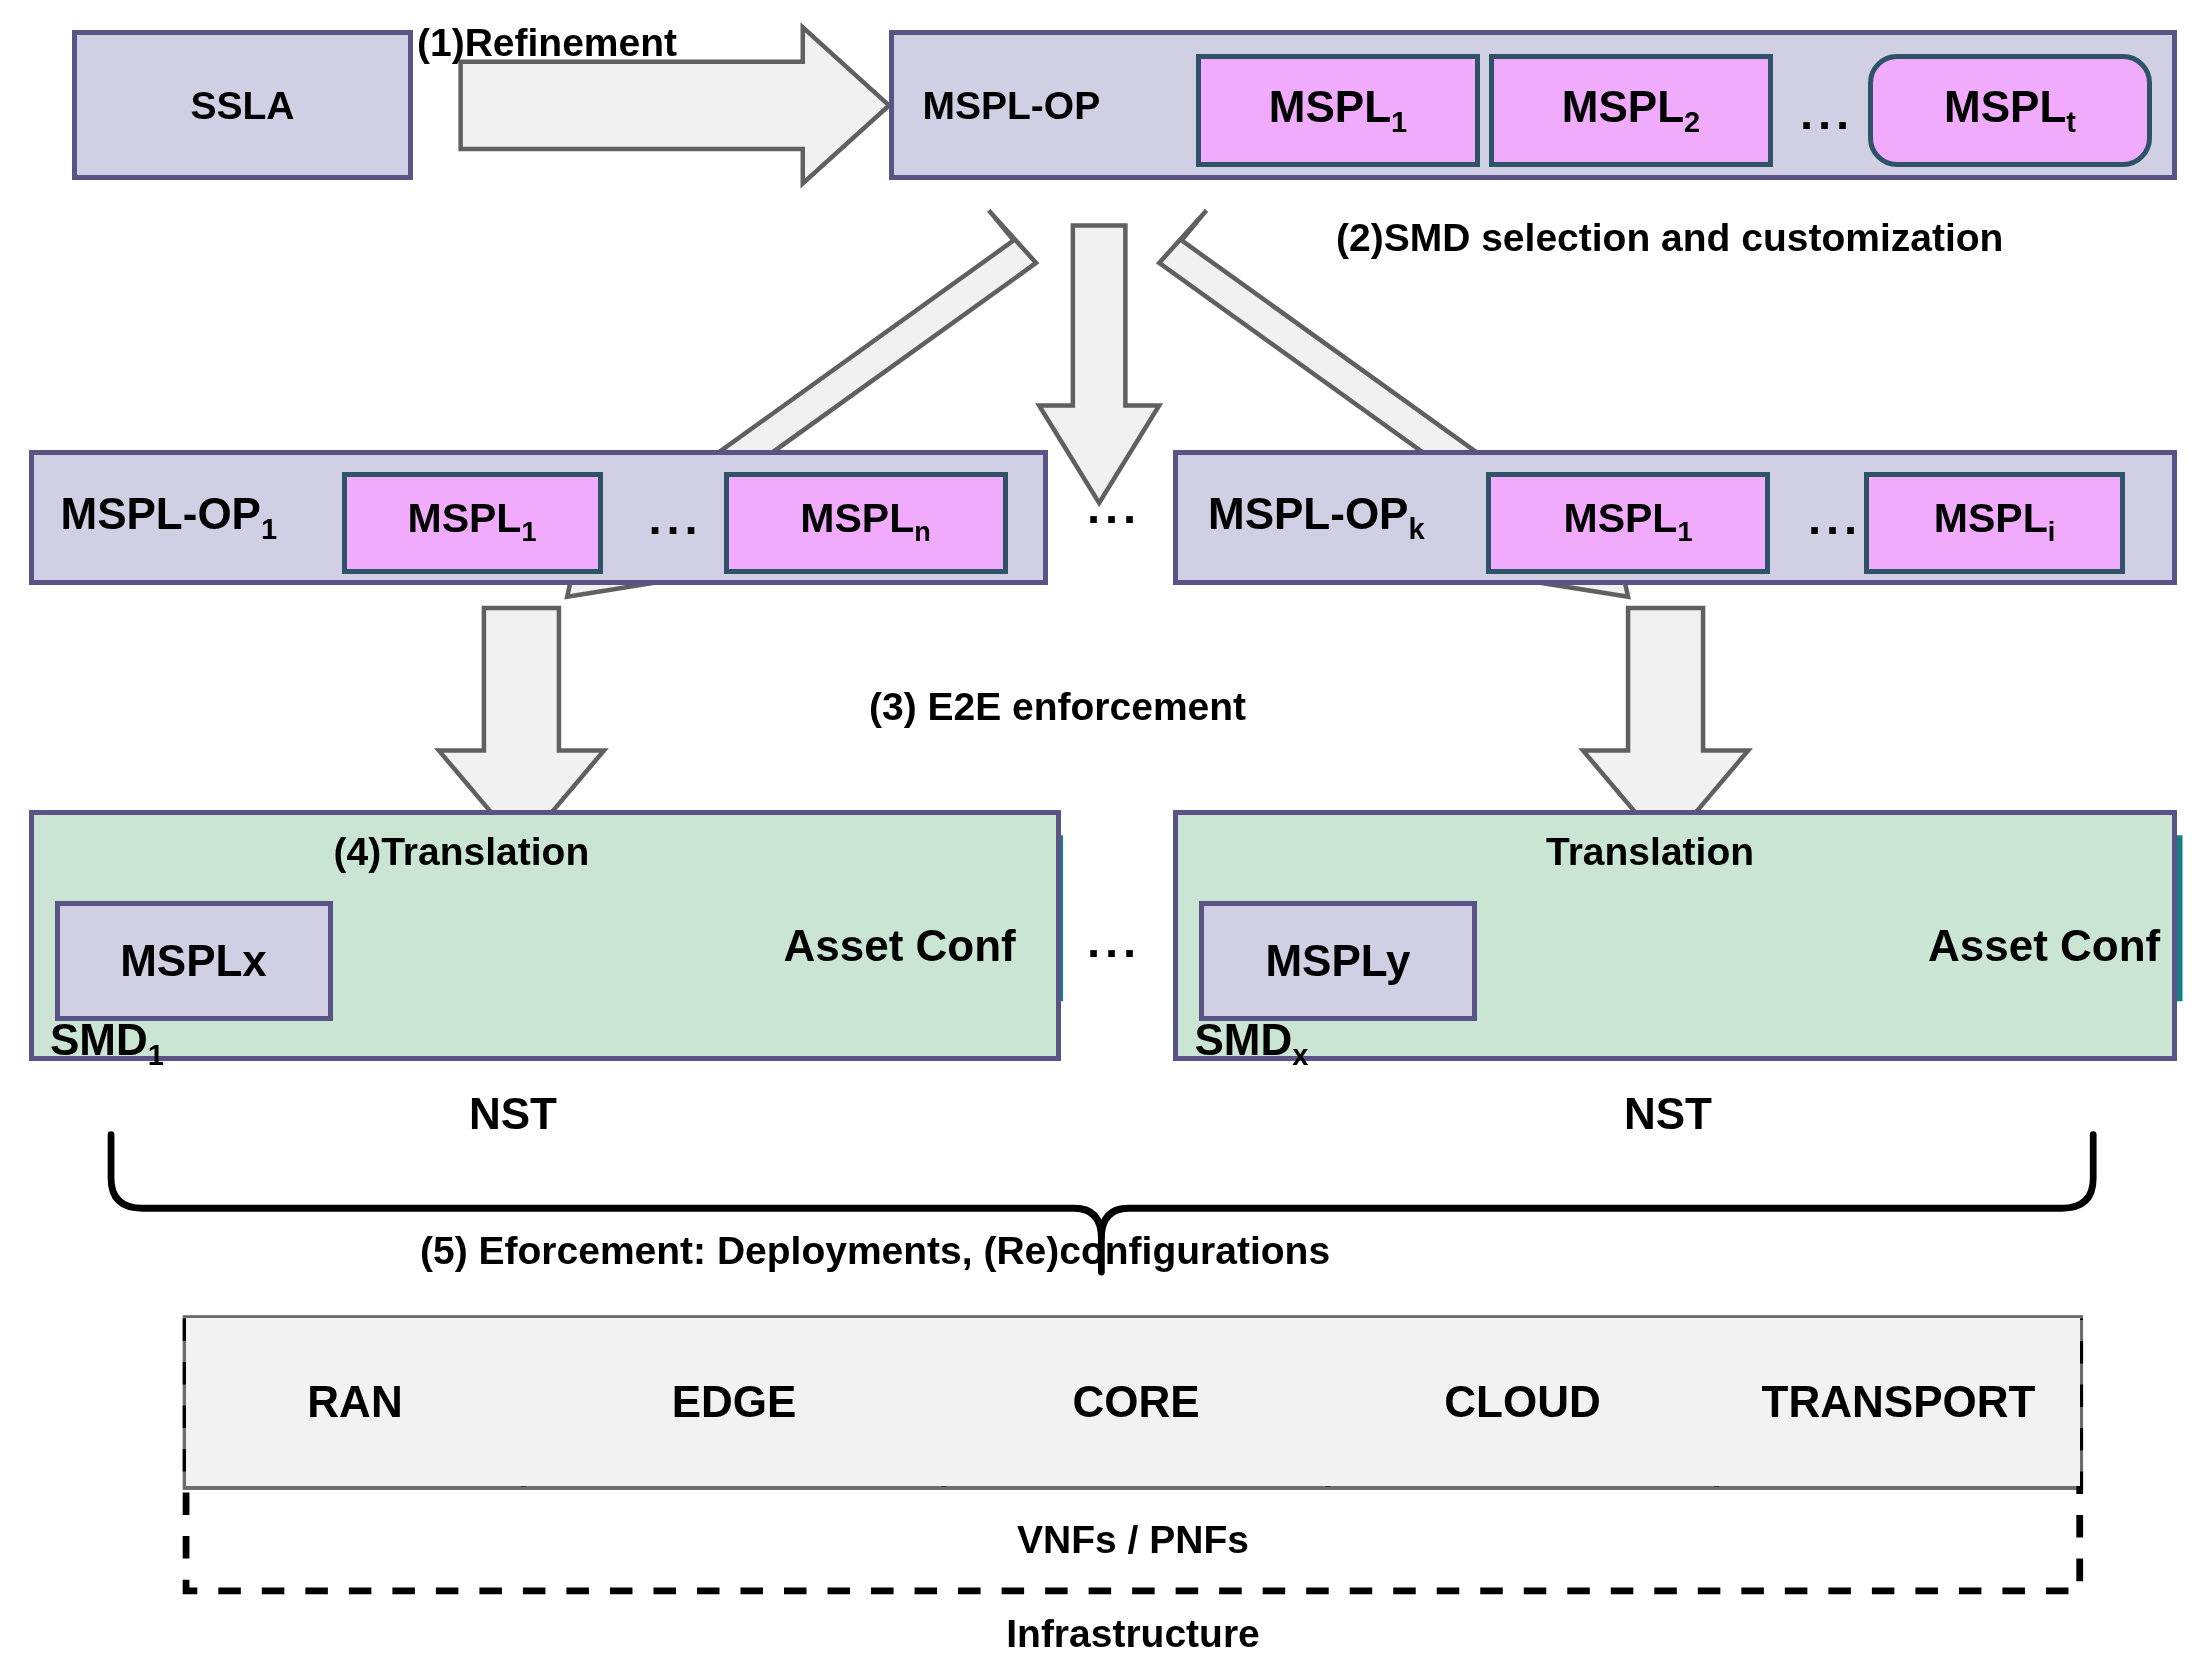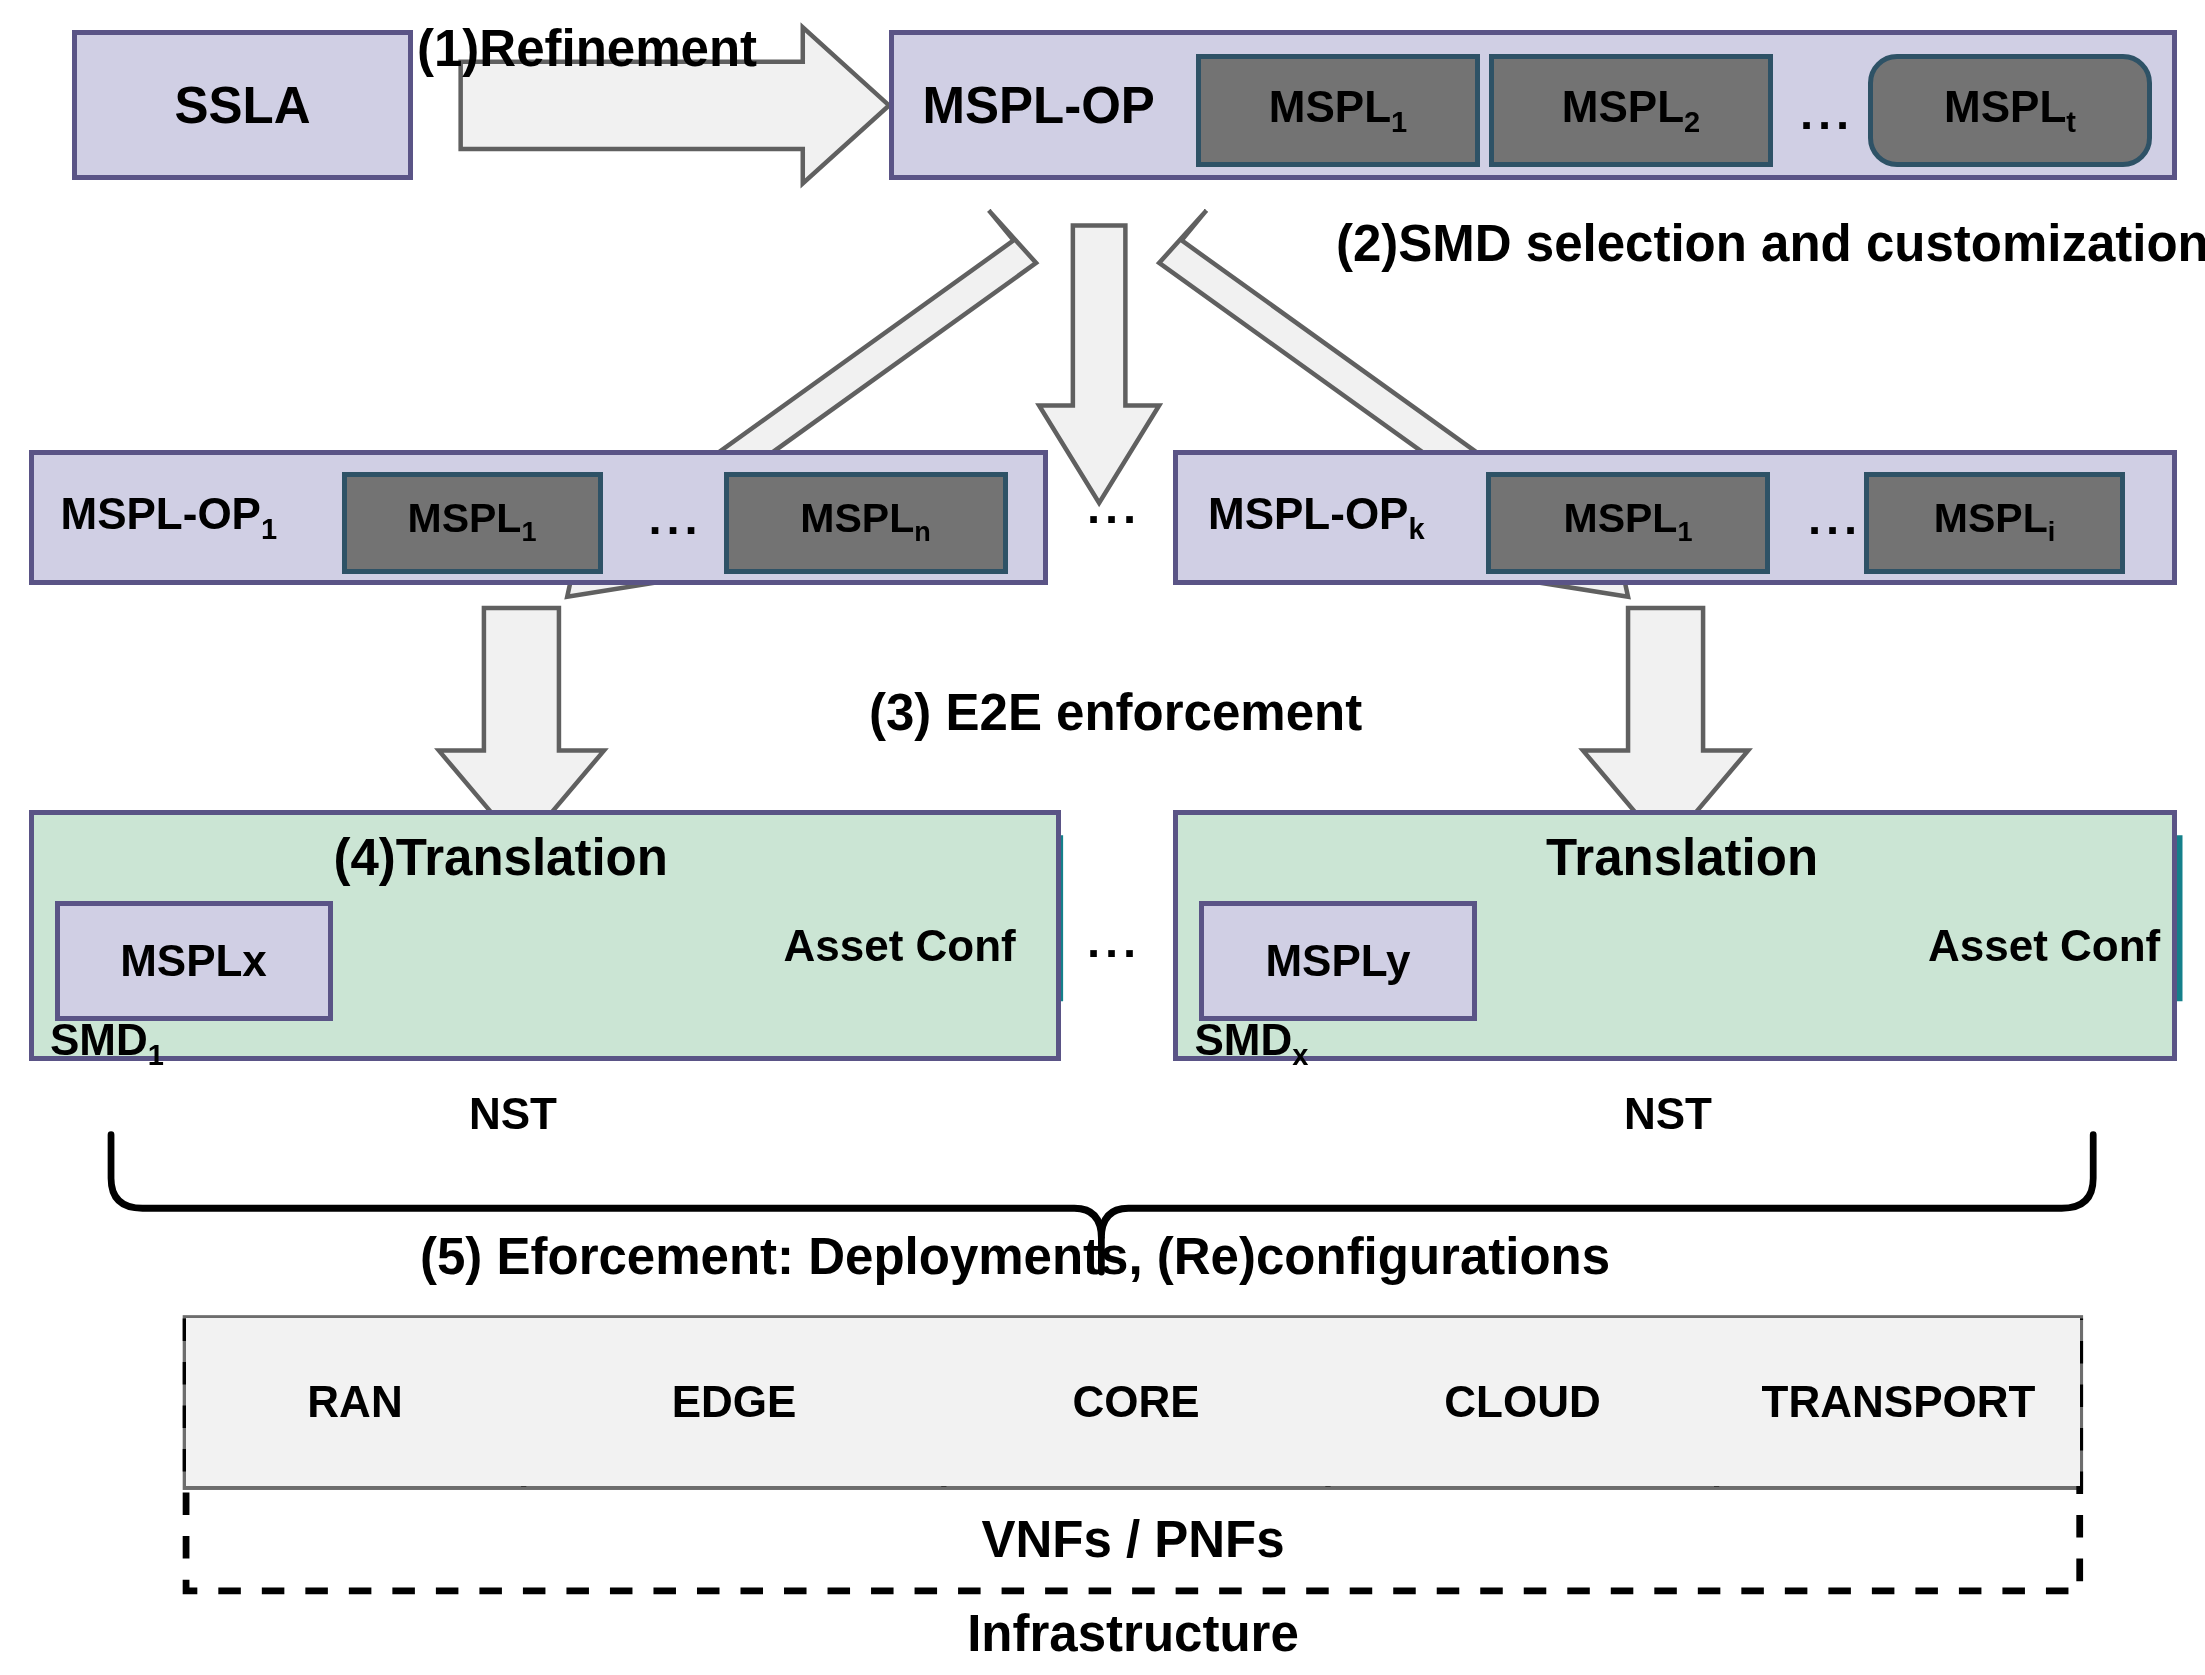--- a/index.html
+++ b/index.html
@@ -21,21 +21,21 @@
 
   
   .op-box {
     background: #d0cfe4;
     border: 5.3px solid #5a5486;
     box-sizing: border-box;
     display: flex;
     align-items: center;
   }
   .mspl-inner {
-    background: #737373;
+    background: #f0abfc;
     border: 5.3px solid #2e5266;
     box-sizing: border-box;
     display: flex;
     align-items: center;
     justify-content: center;
   }
   .smd-box {
     background: #cbe5d4;
     border: 5.3px solid #5a5486;
     box-sizing: border-box;
@@ -56,21 +56,21 @@
     justify-content: center;
   }
 
   
   .lbl {
     font-weight: bold;
     color: #000000;
     white-space: nowrap;
     line-height: 1;
   }
-  .t-xl  { font-size: 51px; }
+  .t-xl  { font-size: 39px; }
   .t-lg  { font-size: 44px; }
   .t-md  { font-size: 41px; }
   .sub {
     font-size: 0.66em;
     vertical-align: sub;
     font-weight: bold;
   }
   .dots {
     font-weight: bold;
     font-size: 47px;

